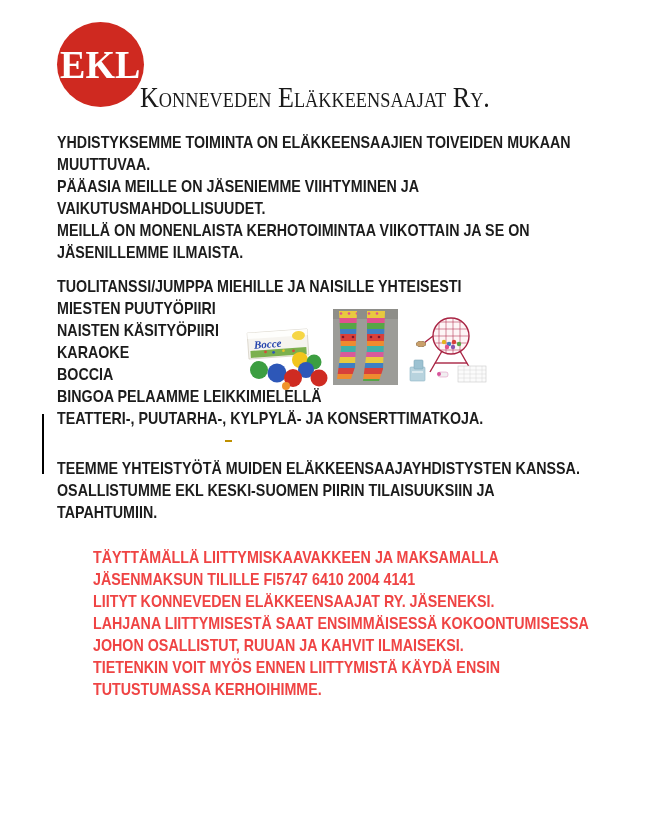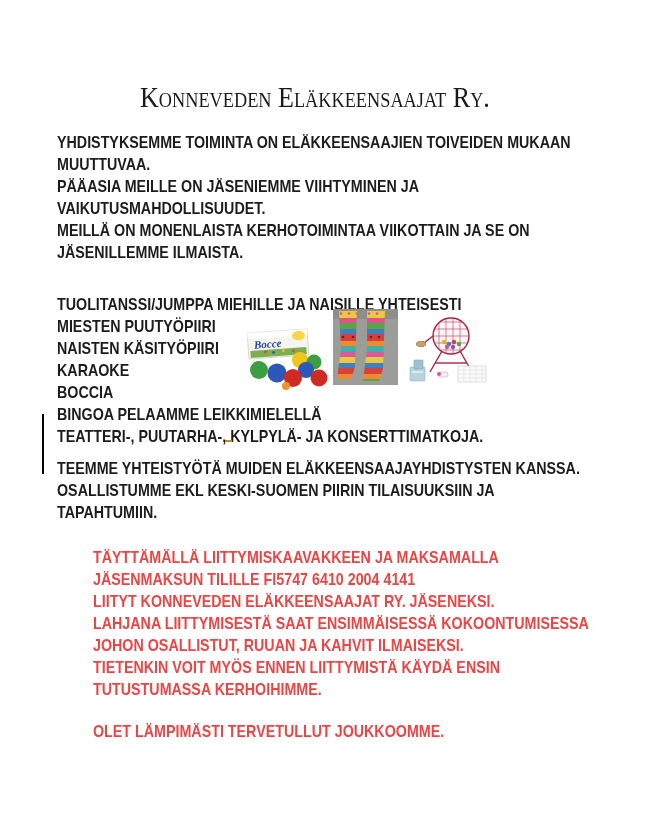--- a/index.html
+++ b/index.html
@@ -56,21 +56,21 @@
     font-weight: bold;
   }
   .tblock .line {
     white-space: nowrap;
     transform: scaleX(0.84);
     transform-origin: 0 50%;
   }
   .tblock.bold { font-weight: bold; color: #ef4444; margin-left: 36px; }
 
   .block-intro        { top: 132px; }
-  .block-activities   { top: 294px; }
+  .block-activities   { top: 276px; }
   .block-cooperation  { top: 458px; }
   .block-membership   { top: 547px; }
   .block-welcome      { top: 721px; }
 
   
   .photo { position: absolute; }
   .photo-bocce { left: 243px; top: 322px; width: 87px; height: 70px; }
   .photo-socks { left: 333px; top: 309px; width: 65px; height: 76px; }
   .photo-bingo { left: 408px; top: 310px; width: 80px; height: 75px; }
   .photo svg { display: block; width: 100%; height: 100%; }
@@ -87,20 +87,23 @@
     left: 225px; top: 440px;
     width: 7px; height: 2px;
     background: #bf9000;
   }
 </style>
 </head>
 <body>
 
 <div class="page">
 
+  <div class="logo-circle">
+    <span class="logo-text">EKL</span>
+  </div>
 
   <div class="doc-title">Konneveden Eläkkeensaajat Ry.</div>
 
   <div class="tblock block-intro">
     <div class="line">YHDISTYKSEMME TOIMINTA ON ELÄKKEENSAAJIEN TOIVEIDEN MUKAAN</div>
     <div class="line">MUUTTUVAA.</div>
     <div class="line">PÄÄASIA MEILLE ON JÄSENIEMME VIIHTYMINEN JA</div>
     <div class="line">VAIKUTUSMAHDOLLISUUDET.</div>
     <div class="line">MEILLÄ ON MONENLAISTA KERHOTOIMINTAA VIIKOTTAIN JA SE ON</div>
     <div class="line">JÄSENILLEMME ILMAISTA.</div>
@@ -262,17 +265,14 @@
   <div class="tblock bold block-membership">
     <div class="line">TÄYTTÄMÄLLÄ LIITTYMISKAAVAKKEEN JA MAKSAMALLA</div>
     <div class="line">JÄSENMAKSUN TILILLE FI5747 6410 2004 4141</div>
     <div class="line">LIITYT KONNEVEDEN ELÄKKEENSAAJAT RY. JÄSENEKSI.</div>
     <div class="line">LAHJANA LIITTYMISESTÄ SAAT ENSIMMÄISESSÄ KOKOONTUMISESSA</div>
     <div class="line">JOHON OSALLISTUT, RUUAN JA KAHVIT ILMAISEKSI.</div>
     <div class="line">TIETENKIN VOIT MYÖS ENNEN LIITTYMISTÄ KÄYDÄ ENSIN</div>
     <div class="line">TUTUSTUMASSA KERHOIHIMME.</div>
   </div>
 
-  <div class="tblock bold block-welcome">
-    <div class="line">OLET LÄMPIMÄSTI TERVETULLUT JOUKKOOMME.</div>
-  </div>
 
 </div>
 
 </body></html>

